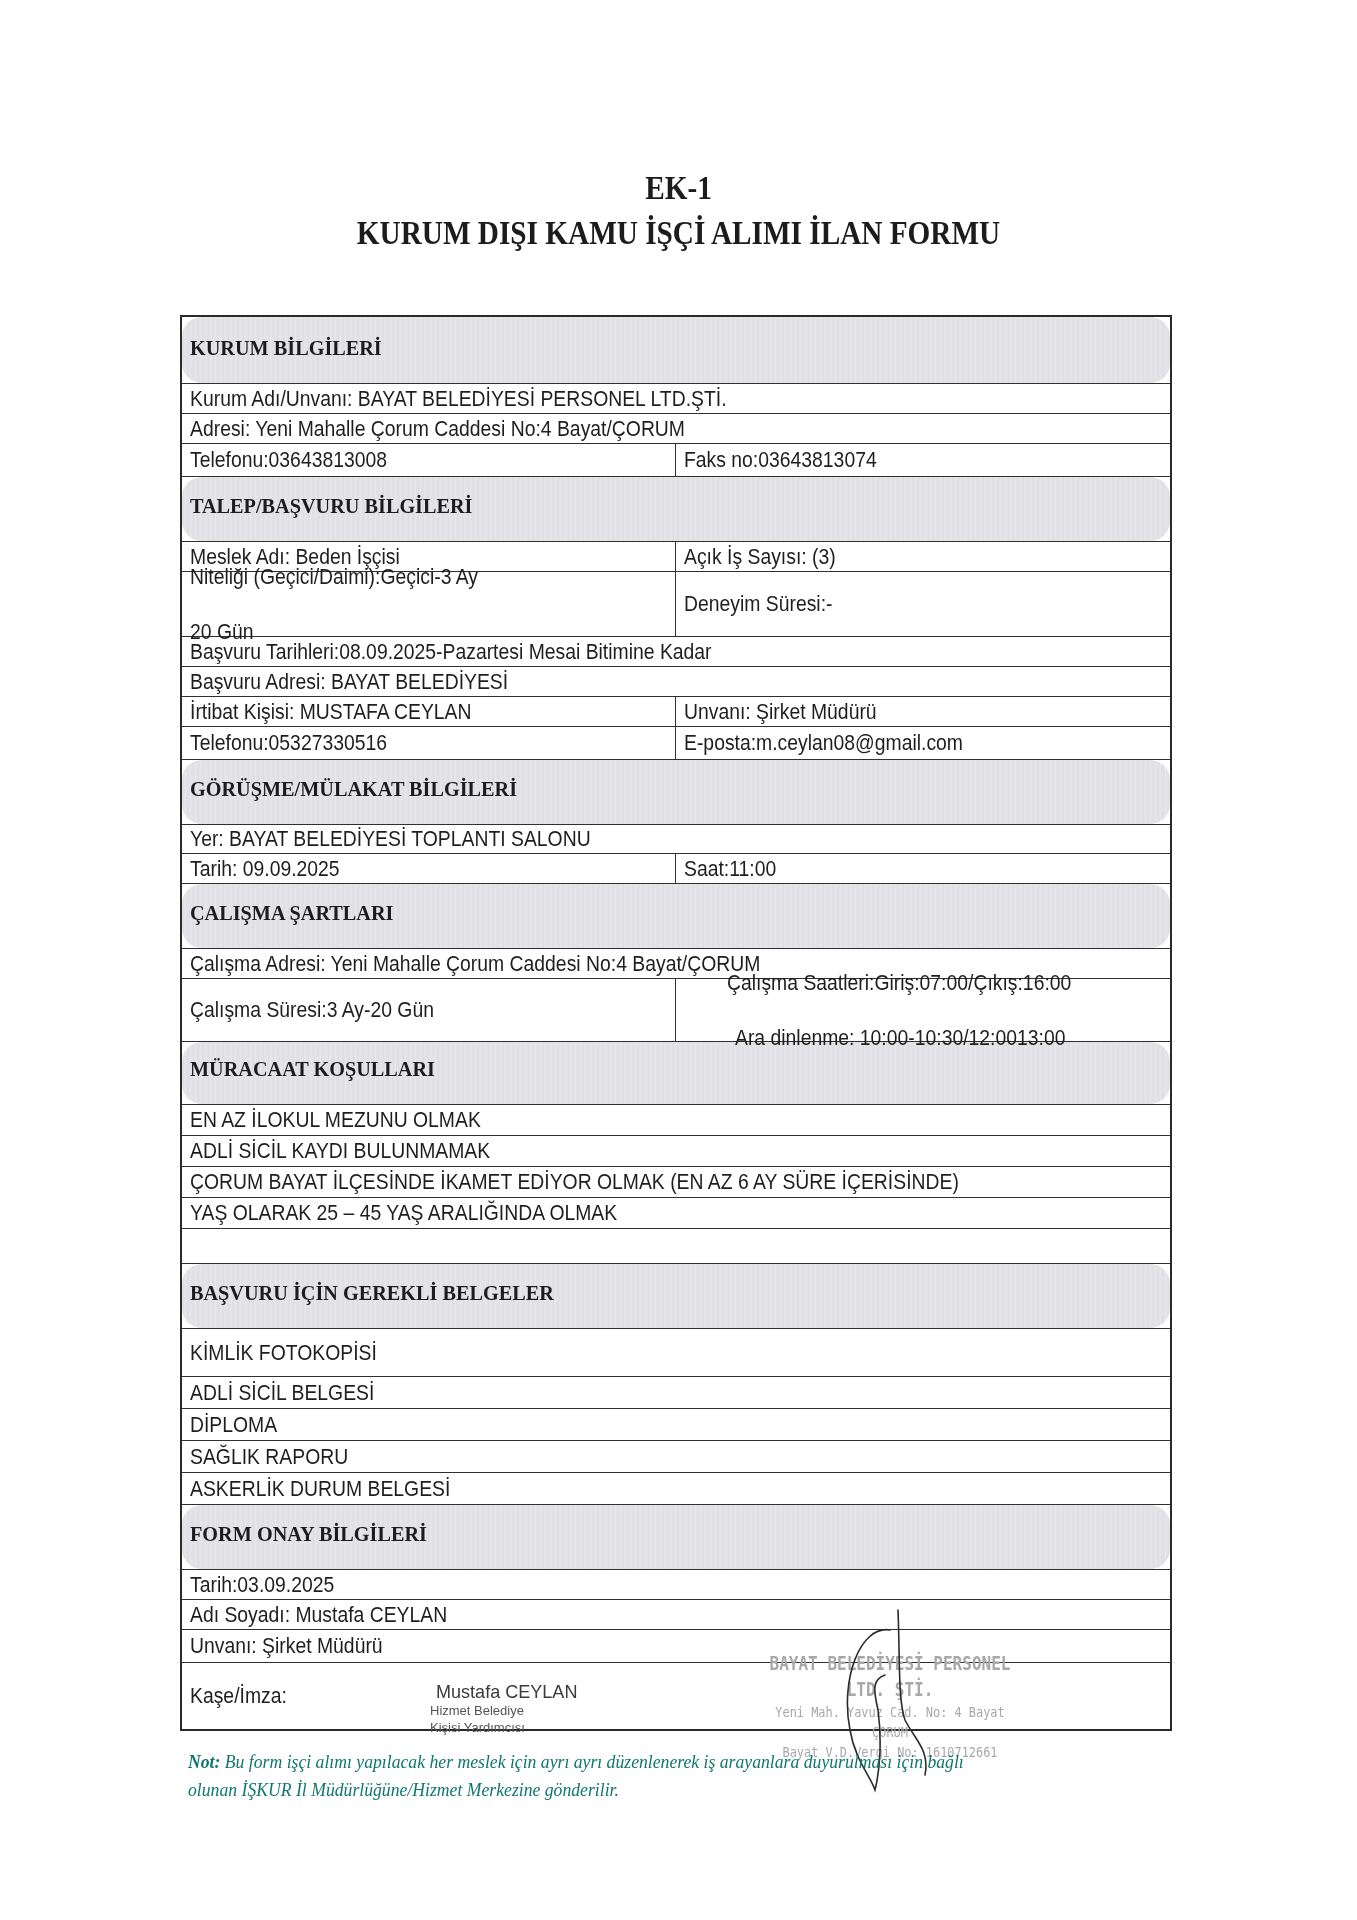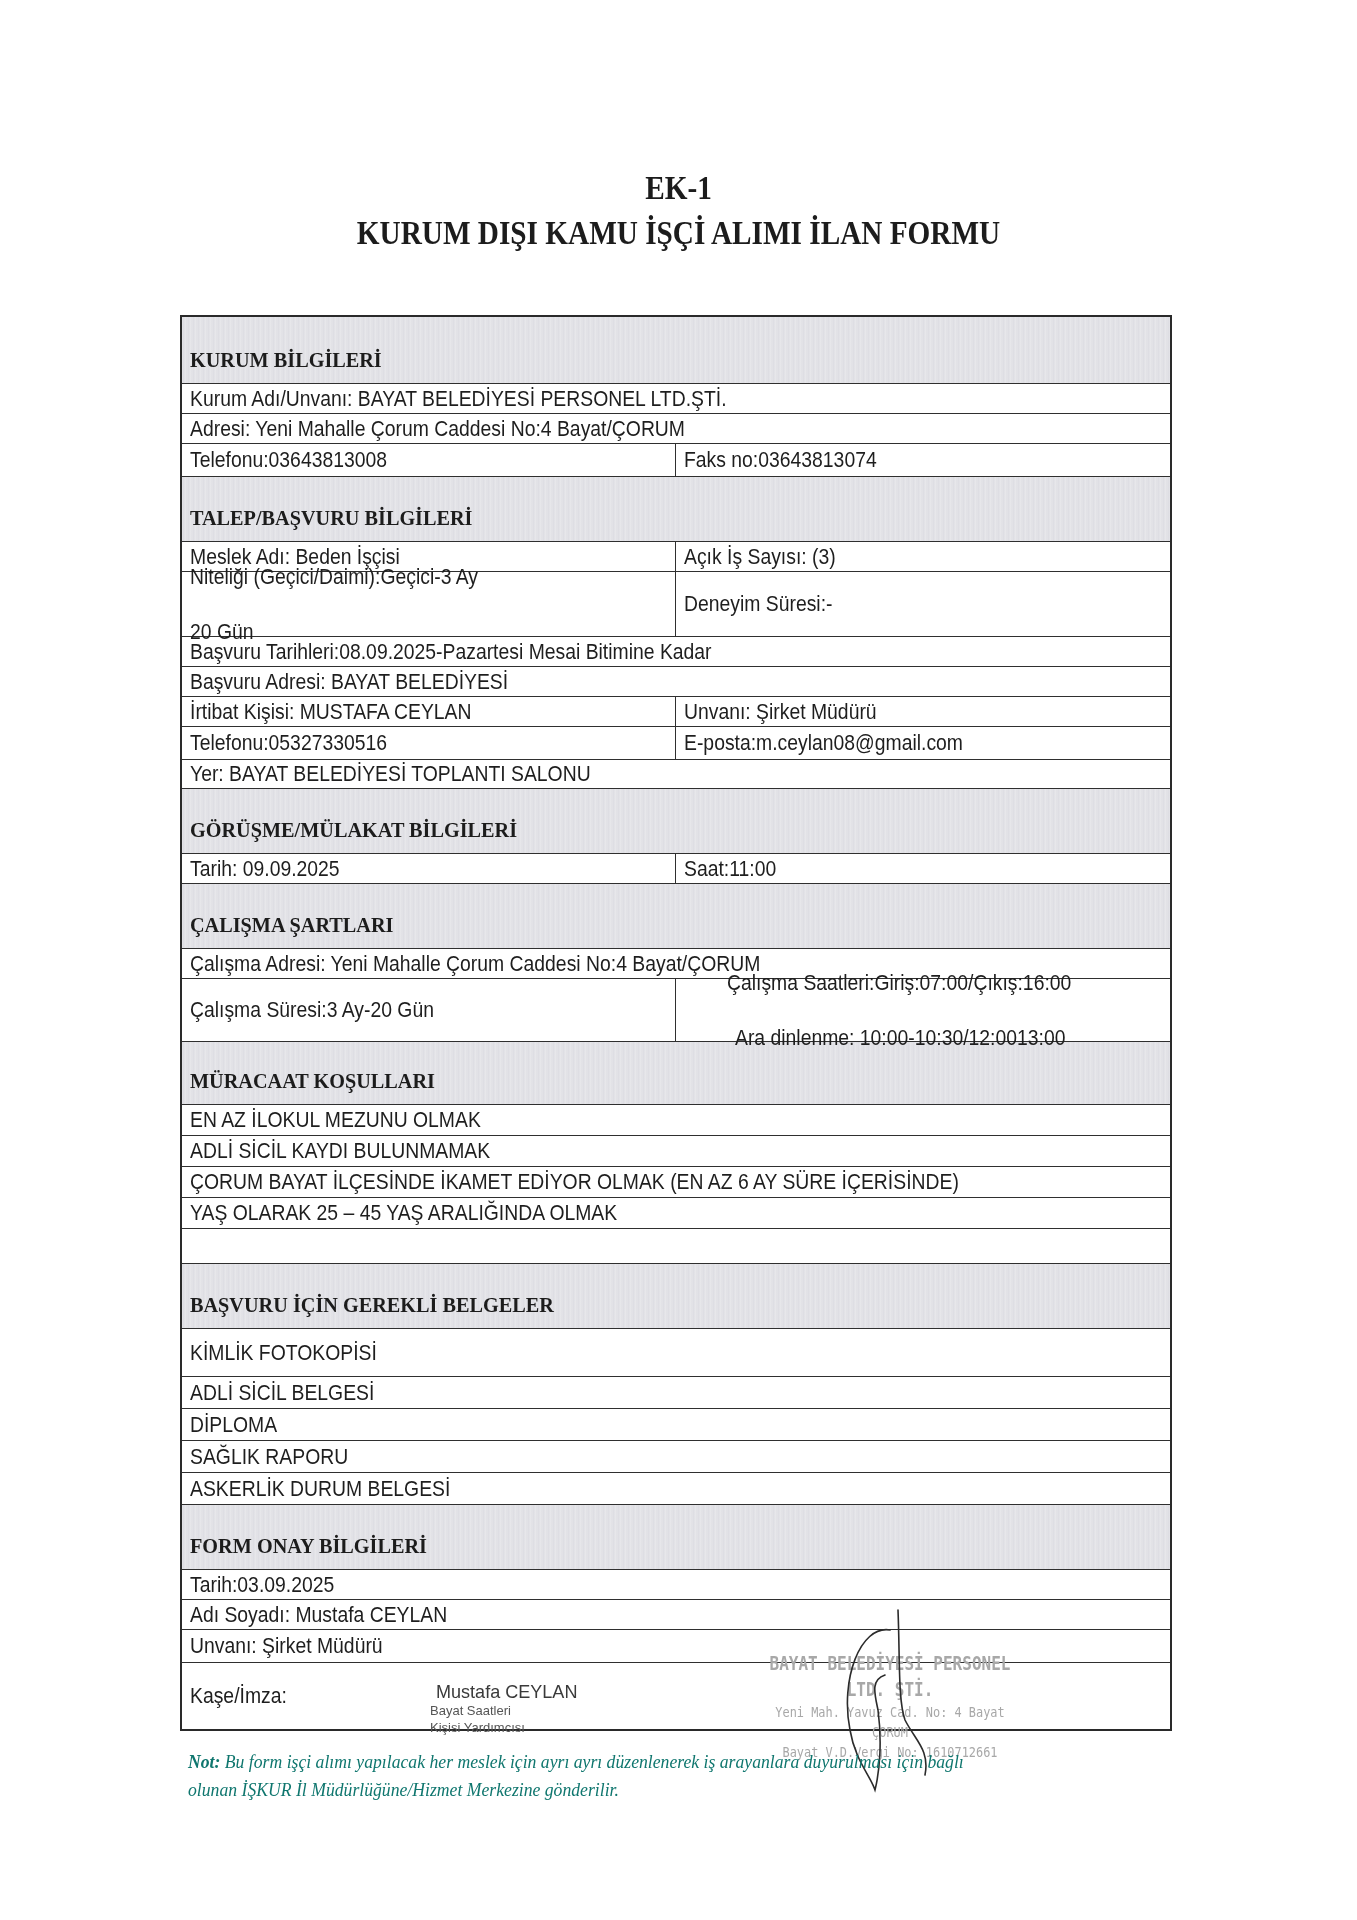--- a/index.html
+++ b/index.html
@@ -26,21 +26,21 @@
     box-sizing: border-box; padding: 0 8px; display: flex; align-items: center;
     font-family: "Liberation Sans", sans-serif; font-size: 22px; color: #1e1e1e;
     white-space: nowrap; overflow: visible; transform-origin: left center;
   }
   .cell .txt { display: inline-block; transform: scaleX(0.88); transform-origin: left center; }
   .cell.full { width: 100%; }
   .cell.left { width: 494px; border-right: 1.5px solid #2f2f2f; }
   .cell.right { flex: 1; align-items: center; }
   .section {
     background: repeating-linear-gradient(90deg, #e4e4e8 0px, #dcdce2 2px, #e9e9ec 3px, #e0e0e5 5px);
-    align-items: flex-end; padding-bottom: 10px;
+    align-items: flex-end; padding-bottom: 22px; border-radius: 20px;
   }
   .section .txt {
     font-family: "Liberation Serif", serif; font-weight: bold; font-size: 22px; color: #1c1c1c;
     transform: scaleX(0.92);
   }
   .two-line { flex-direction: column; align-items: flex-start; justify-content: center; line-height: 30px; gap: 25px; }
   .note {
     position: absolute; left: 188px; top: 1748px; width: 1000px;
     font-family: "Liberation Serif", serif; font-style: italic; font-size: 19px;
     line-height: 28px; color: #0f766e;
@@ -137,28 +137,28 @@
   </div>
   <div class="row" style="height:33px">
     <div class="cell left">
         <span class="txt">Telefonu:05327330516</span>
       </div>
     <div class="cell right">
         <span class="txt">E-posta:m.ceylan08@gmail.com</span>
       </div>
   </div>
 
+  <div class="row" style="height:65px">
+    <div class="cell full section">
+        <span class="txt">GÖRÜŞME/MÜLAKAT BİLGİLERİ</span>
+      </div>
+  </div>
   <div class="row" style="height:29px">
     <div class="cell full">
         <span class="txt">Yer: BAYAT BELEDİYESİ TOPLANTI SALONU</span>
-      </div>
-  </div>
-  <div class="row" style="height:65px">
-    <div class="cell full section">
-        <span class="txt">GÖRÜŞME/MÜLAKAT BİLGİLERİ</span>
       </div>
   </div>
   <div class="row" style="height:30px">
     <div class="cell left">
         <span class="txt">Tarih: 09.09.2025</span>
       </div>
     <div class="cell right">
         <span class="txt">Saat:11:00</span>
       </div>
   </div>
@@ -267,21 +267,21 @@
   </div>
   <div class="row" style="height:66px">
     <div class="cell full">
         <span class="txt">Kaşe/İmza:</span>
       </div>
   </div>
 </div>
 
 <div class="stamp-name">
   <span class="n">Mustafa CEYLAN</span>
-  <span class="s">Bayat Saatleri</span>
+  <span class="s">Hizmet Belediye</span>
   <span class="s">Kişisi Yardımcısı</span>
 </div>
 
 <div class="company-stamp">
   <span class="c1">BAYAT BELEDİYESİ PERSONEL LTD. ŞTİ.</span>
   <span class="c2">Yeni Mah. Yavuz Cad. No: 4 Bayat ÇORUM</span>
   <span class="c2">Bayat V.D.Vergi No: 1610712661</span>
 </div>
 
 <svg class="signature" viewBox="0 0 140 200">

